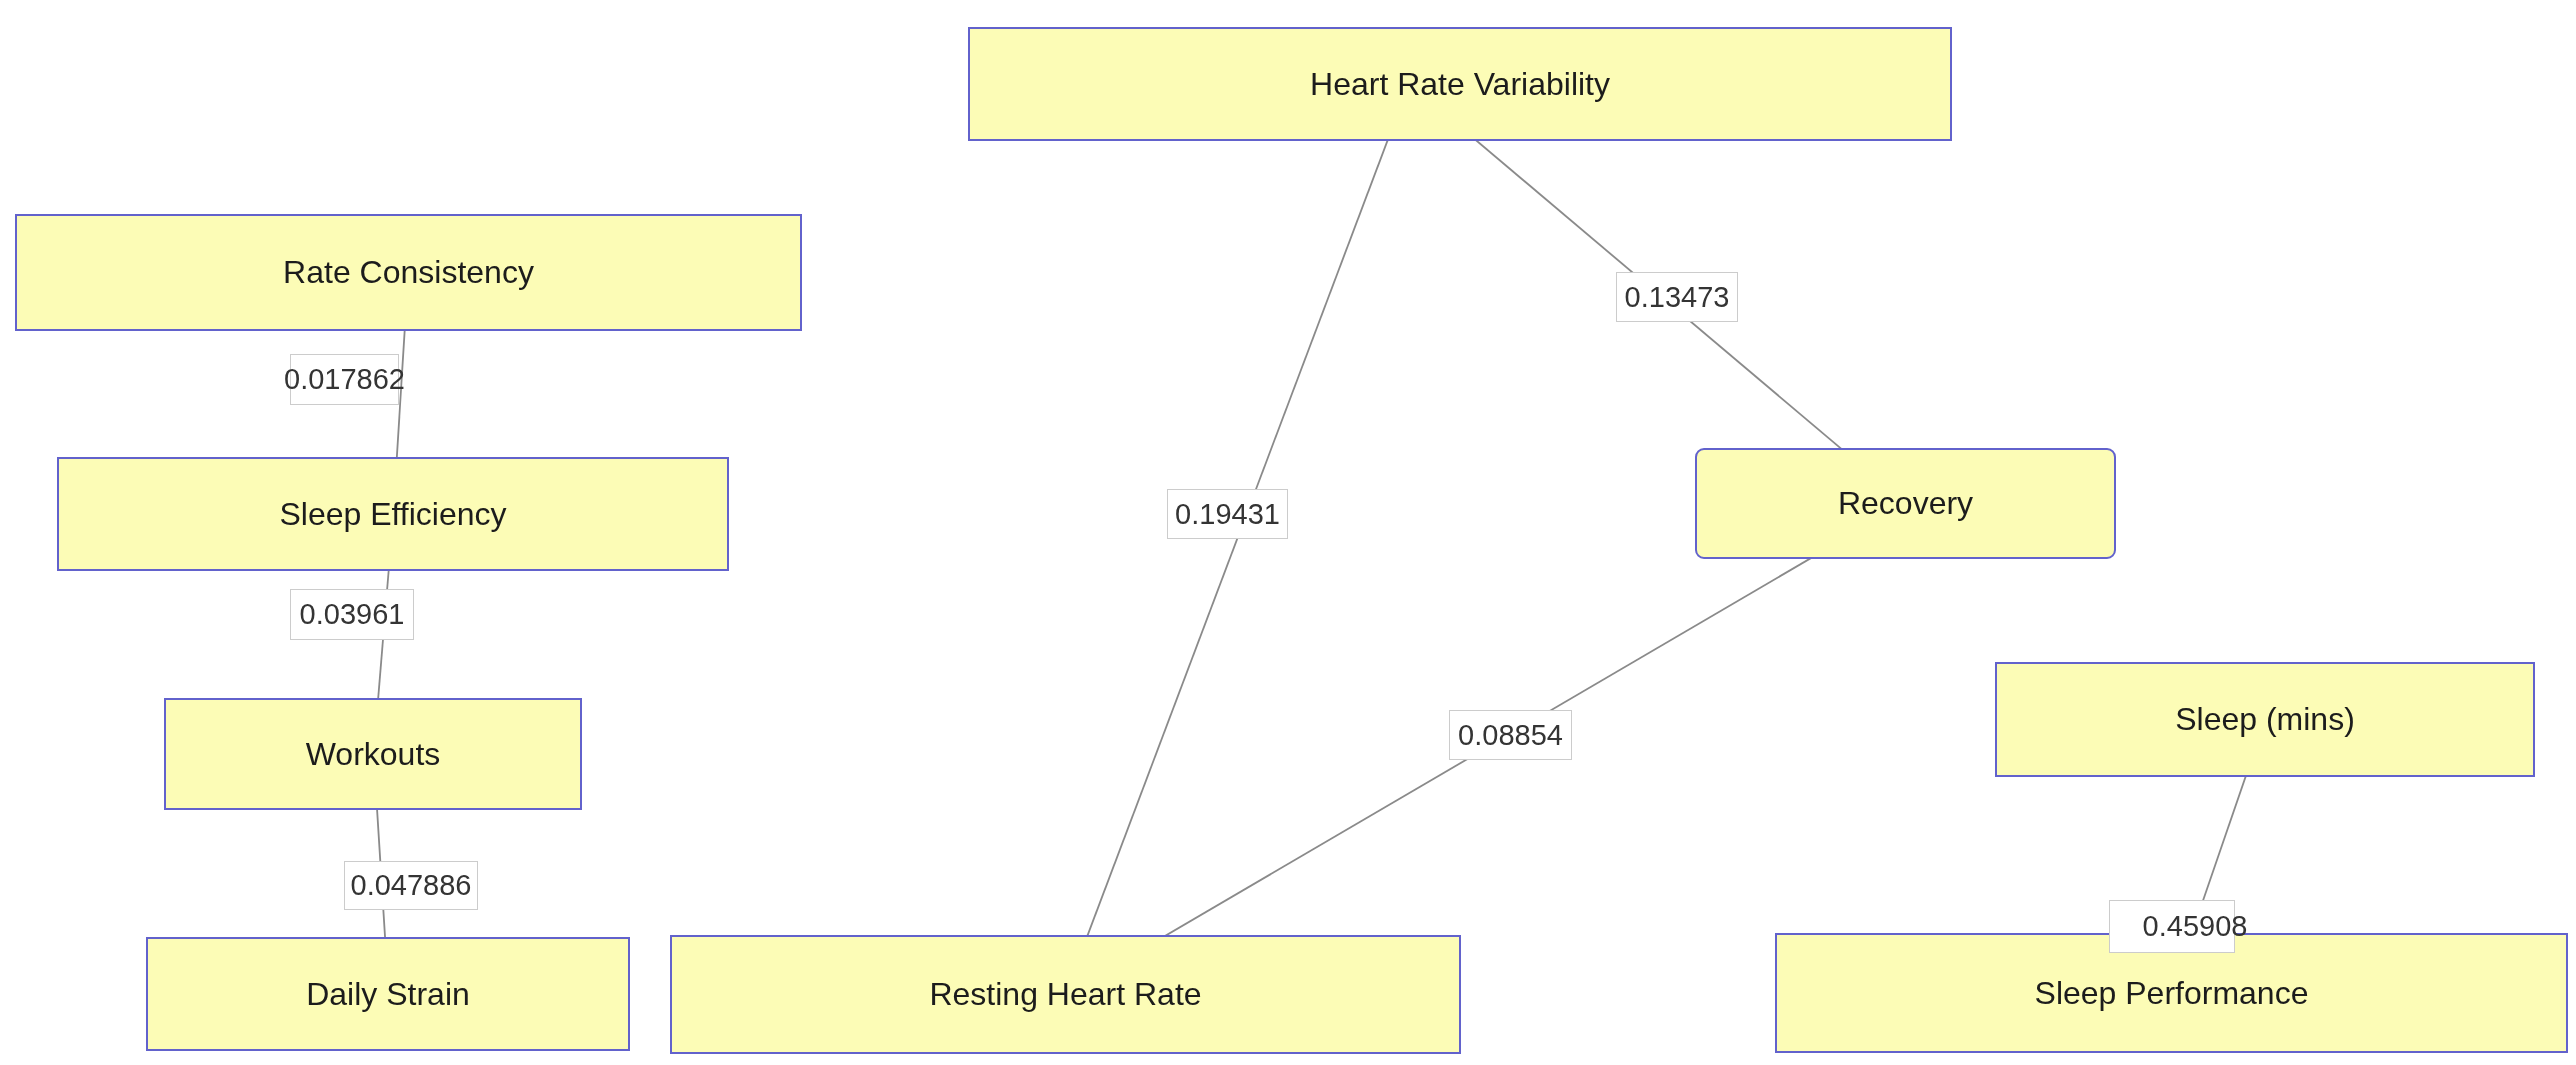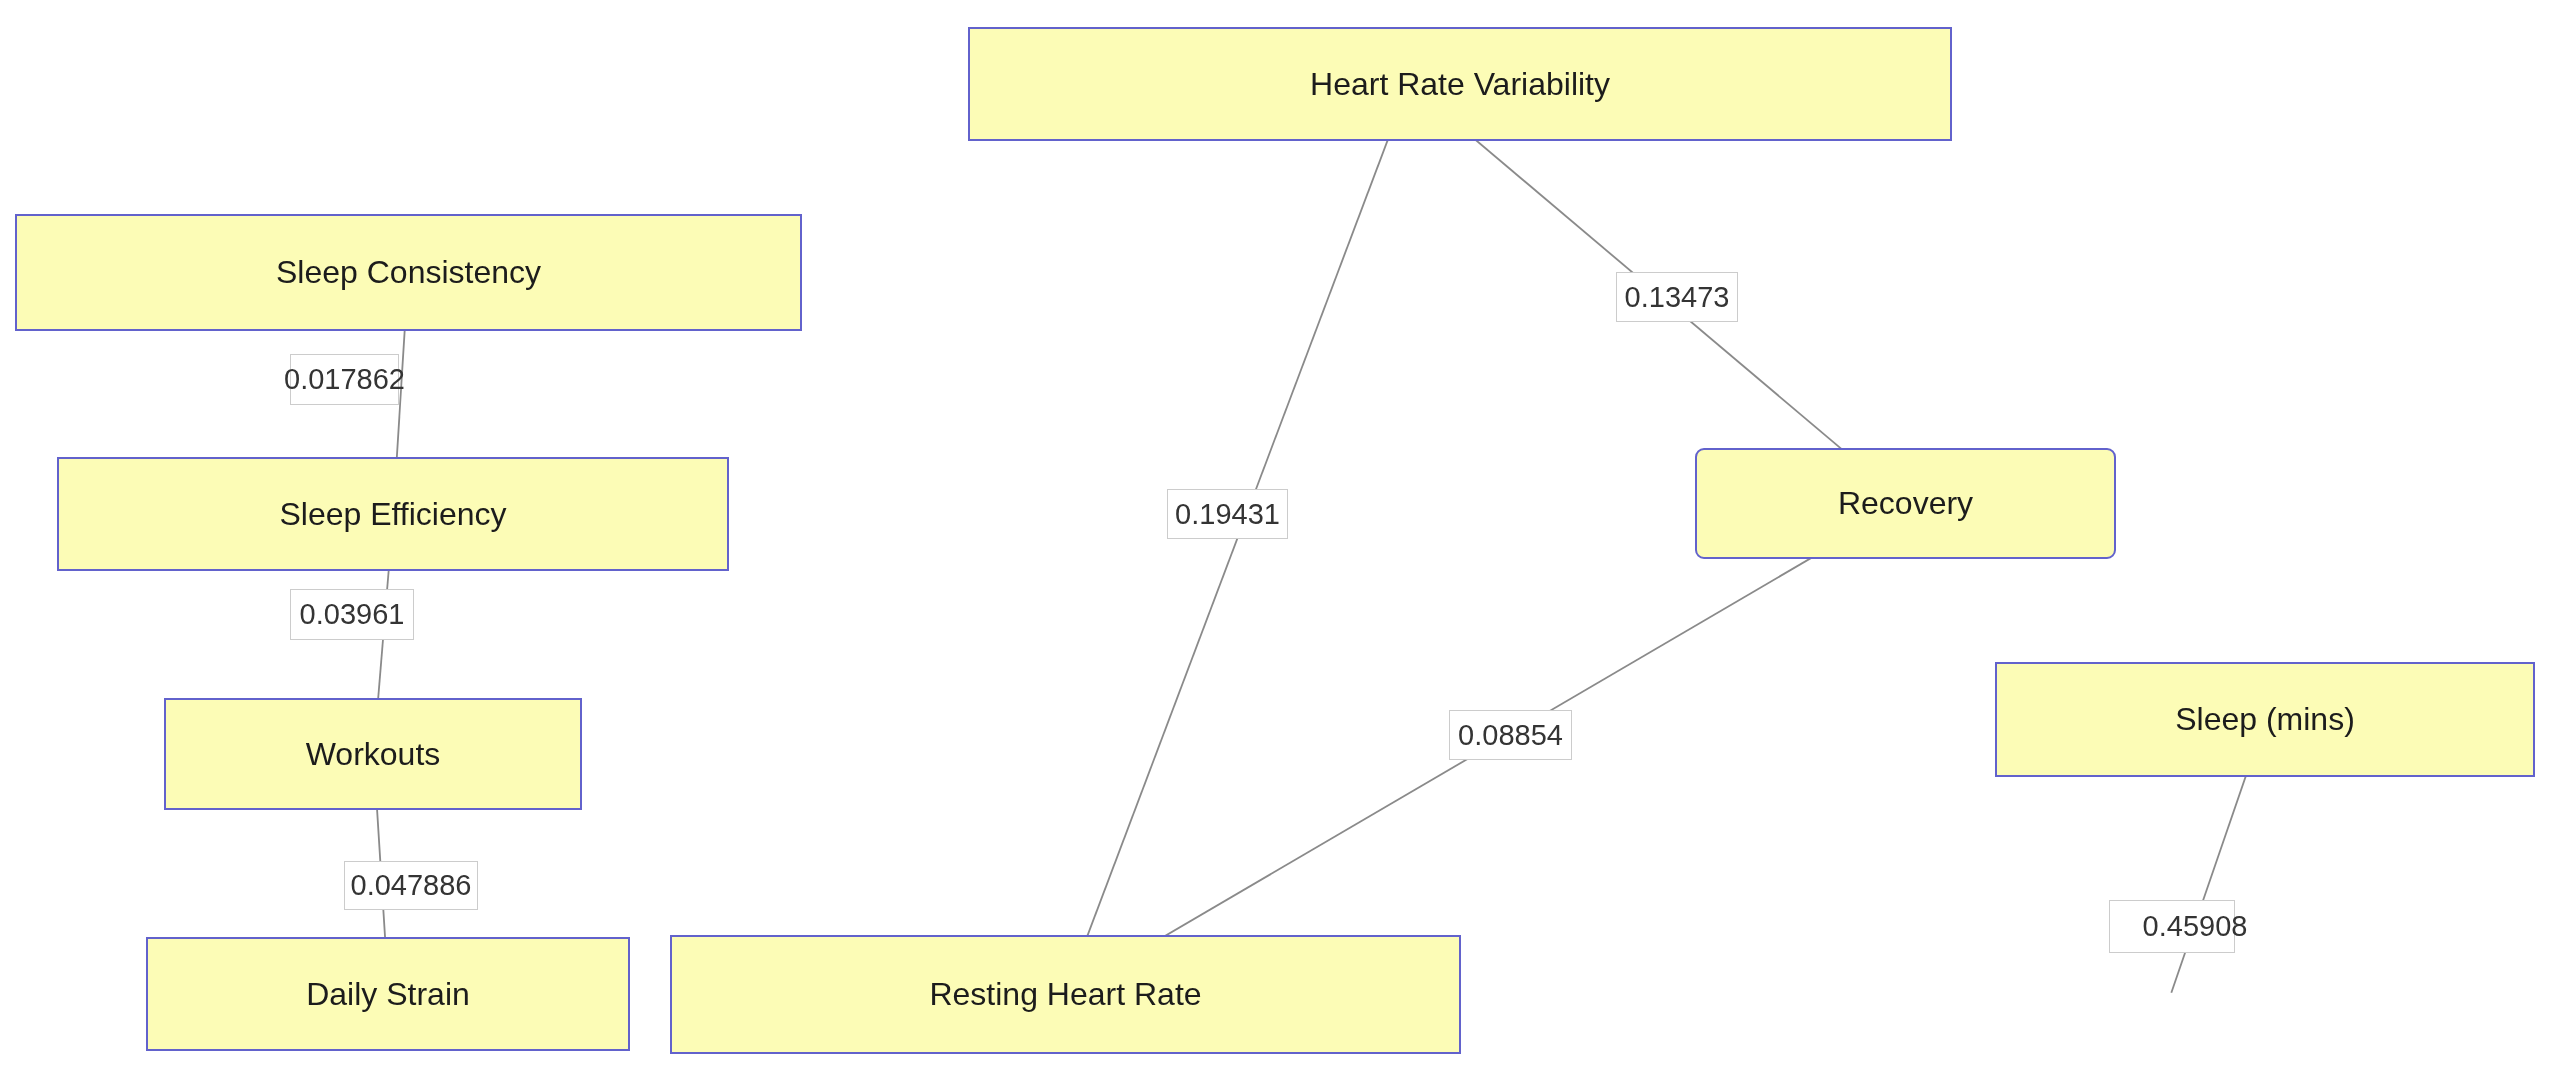--- a/index.html
+++ b/index.html
@@ -58,27 +58,28 @@
       <line x1="683" y1="456" x2="658" y2="860" stroke="#8a8a8a" stroke-width="3"></line>
       <line x1="658" y1="860" x2="625" y2="1261.5" stroke="#8a8a8a" stroke-width="3"></line>
       <line x1="625" y1="1261.5" x2="650" y2="1662.5" stroke="#8a8a8a" stroke-width="3"></line>
       <line x1="2357.5" y1="140" x2="1782.5" y2="1663.5" stroke="#8a8a8a" stroke-width="3"></line>
       <line x1="2357.5" y1="140" x2="3188" y2="841.5" stroke="#8a8a8a" stroke-width="3"></line>
       <line x1="3188" y1="841.5" x2="1782.5" y2="1663.5" stroke="#8a8a8a" stroke-width="3"></line>
       <line x1="3790" y1="1204.5" x2="3633" y2="1661" stroke="#8a8a8a" stroke-width="3"></line>
     </svg>
 
   <div class="node" style="left: 968px; top: 27px; width: 984px; height: 114px;">Heart Rate Variability</div>
-  <div class="node" style="left: 15px; top: 214px; width: 787px; height: 117px;">Sleep Consistency</div>
+  <div class="node" style="left: 15px; top: 214px; width: 787px; height: 117px;">Rate Consistency</div>
   <div class="node" style="left: 57px; top: 457px; width: 672px; height: 114px;">Sleep Efficiency</div>
   <div class="node" style="left: 164px; top: 698px; width: 418px; height: 112px;">Workouts</div>
   <div class="node" style="left: 146px; top: 937px; width: 484px; height: 114px;">Daily Strain</div>
   <div class="node" style="left: 670px; top: 935px; width: 791px; height: 119px;">Resting Heart Rate</div>
   <div class="node" style="left: 1695px; top: 448px; width: 421px; height: 111px; border-radius: 9px;">Recovery</div>
   <div class="node" style="left: 1995px; top: 662px; width: 540px; height: 115px;">Sleep (mins)</div>
+  <div class="node" style="left: 1775px; top: 933px; width: 793px; height: 120px;">Sleep Performance</div>
 
   <div class="elabel" style="left: 290px; top: 354px; width: 109px; height: 51px;">0.017862</div>
   <div class="elabel" style="left: 290px; top: 589px; width: 124px; height: 51px;">0.03961</div>
   <div class="elabel" style="left: 344px; top: 861px; width: 134px; height: 49px;">0.047886</div>
   <div class="elabel" style="left: 1167px; top: 489px; width: 121px; height: 50px;">0.19431</div>
   <div class="elabel" style="left: 1616px; top: 272px; width: 122px; height: 50px;">0.13473</div>
   <div class="elabel" style="left: 1449px; top: 710px; width: 123px; height: 50px;">0.08854</div>
   <div class="elabel" style="left: 2109px; top: 900px; width: 126px; height: 53px; padding-left: 46px;">0.45908</div>
 </div>
 

